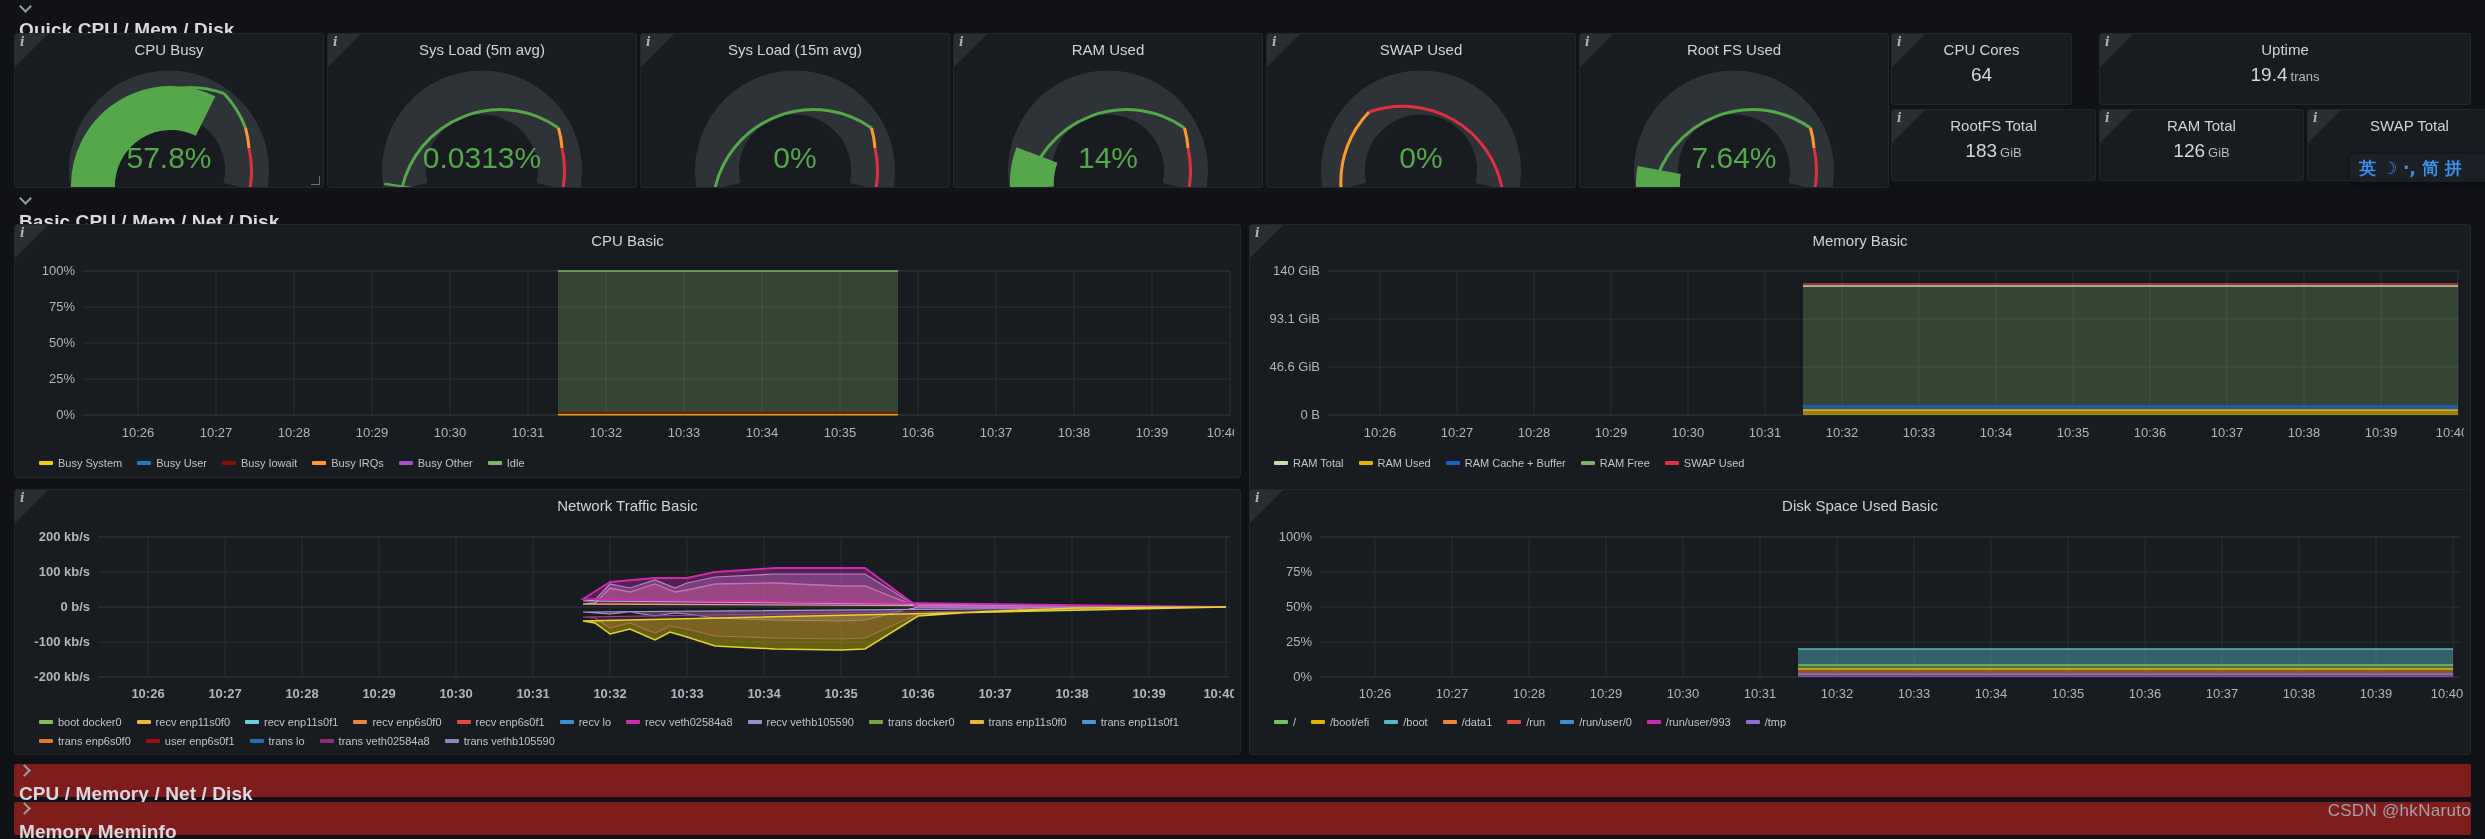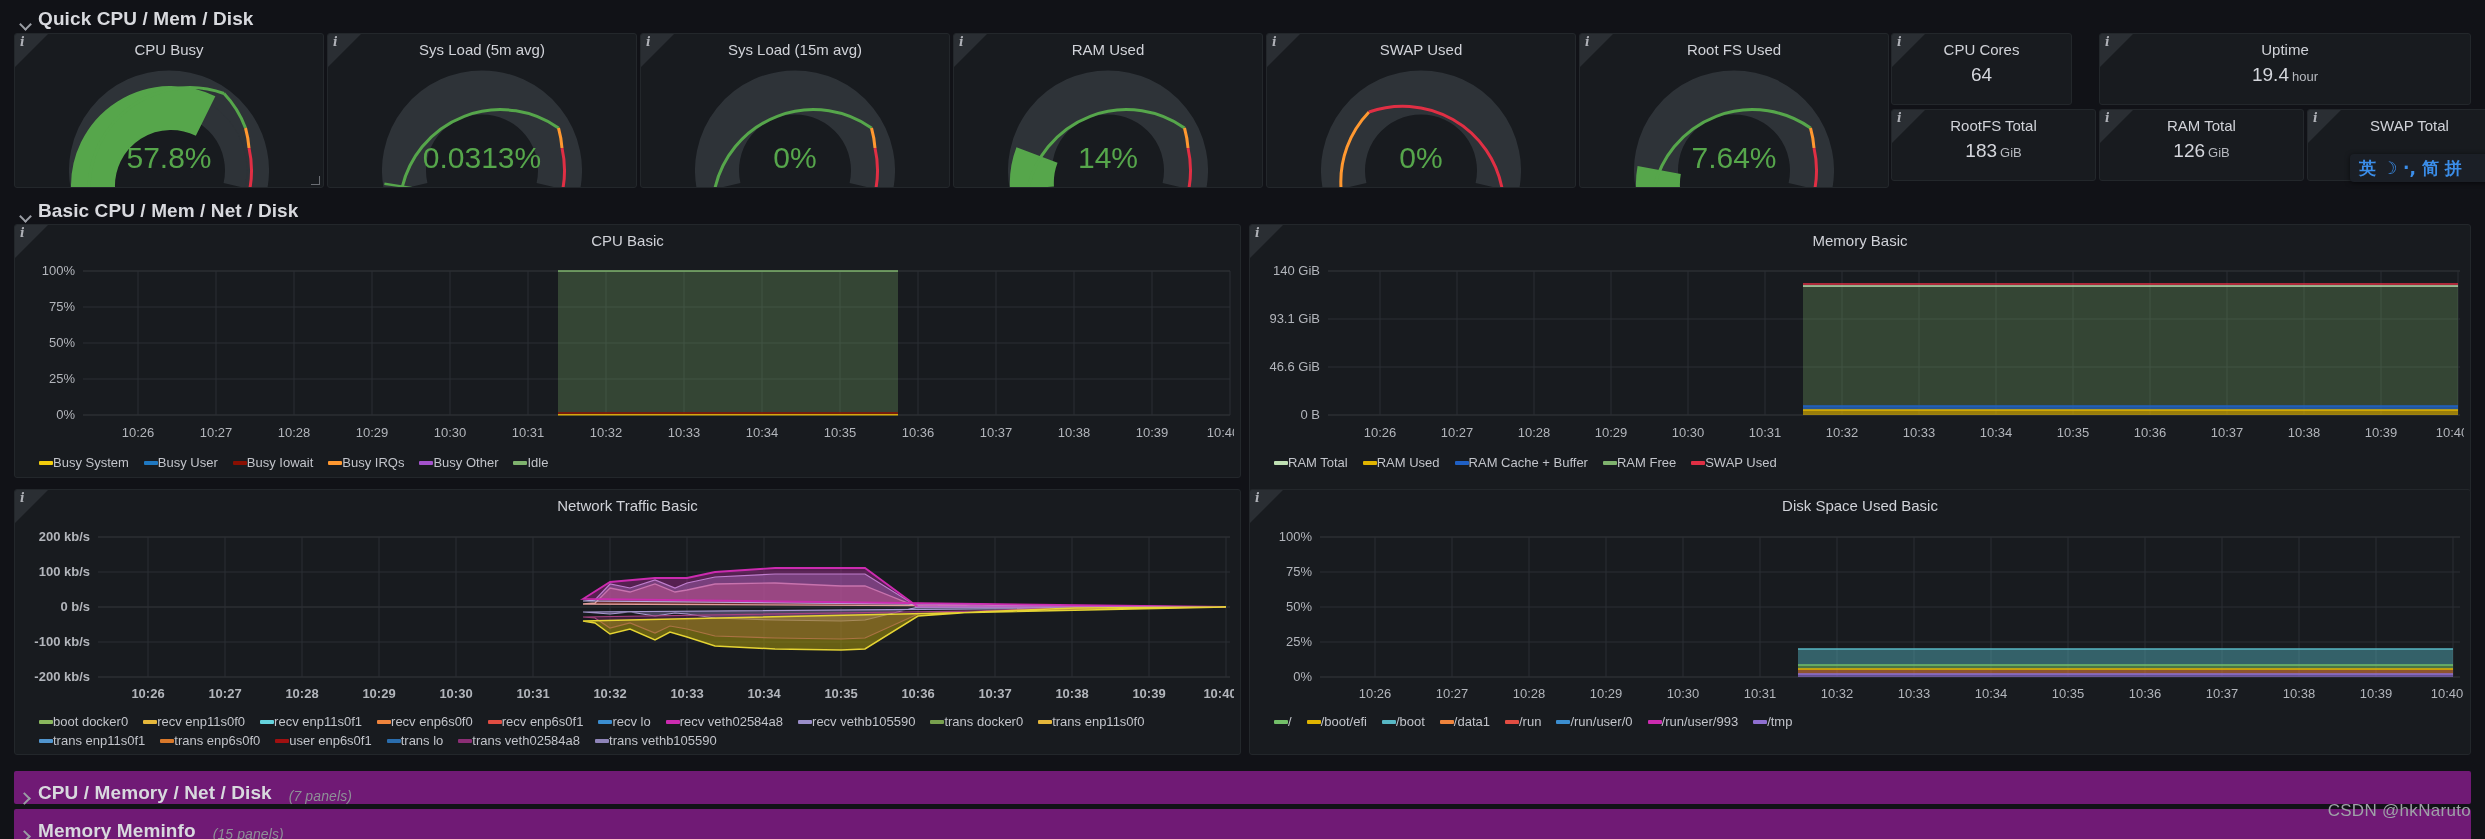--- a/index.html
+++ b/index.html
@@ -7,25 +7,25 @@
     width: 2485px; height: 839px;
     background: #111217;
     font-family: "Liberation Sans", sans-serif;
     color: #ccccdc;
     overflow: hidden;
   }
   .dash { width: 2485px; height: 839px; position: relative; padding: 0 14px; }
 
   
   .row-header {
-    display: flex; align-items: flex-end; gap: 7px;
+    display: flex; align-items: flex-start; gap: 7px;
     height: 30px; padding-left: 5px;
-    font-size: 19px; font-weight: 600; color: #d8d9de; letter-spacing: .1px;
-  }
-  .row-header.collapsed { background: #701a75; border-radius: 2px; margin-top: 10px; height: 33px; }
+    font-size: 19px; font-weight: 600; color: #d8d9de; letter-spacing: .1px; flex-direction: column;
+  }
+  .row-header.collapsed { background: #7f1d1d; border-radius: 2px; margin-top: 3px; height: 33px; }
   .chev { width: 12px; height: 12px; position: relative; flex: none; }
   .chev::before {
     content: ""; position: absolute; left: 2px; top: 2px;
     width: 7px; height: 7px; border-right: 2px solid #9a9da4; border-bottom: 2px solid #9a9da4;
     transform: rotate(45deg);
   }
   .chev.right::before { transform: rotate(-45deg); left: 1px; top: 2px; }
   .panel-count { font-size: 14px; font-style: italic; font-weight: 400; color: #8e9097; margin-left: 10px; }
 
   
@@ -66,21 +66,21 @@
   .stat-value {
     position: absolute; left: 0; right: 0; top: 30px;
     text-align: center; font-size: 19px; color: #d4d6dc; font-weight: 400;
   }
   .stat-value .unit { font-size: 13px; color: #b6b9bf; margin-left: 3px; }
 
   
   .graph-title { position: absolute; top: 7px; left: 0; right: 0; text-align: center; font-size: 15px; color: #d0d2d8; }
   .graph-area { position: absolute; left: 0; top: 26px; right: 8px; }
   .legend { position: absolute; left: 24px; right: 10px; display: flex; flex-wrap: wrap; align-items: center; }
-  .leg-item { display: flex; align-items: center; margin-right: 15px; font-size: 13px; color: #c2c4ca; white-space: nowrap; height: 19px; cursor: pointer; }
+  .leg-item { display: flex; align-items: center; gap: 5px; margin-right: 15px; font-size: 11px; color: #c2c4ca; white-space: nowrap; height: 19px; cursor: pointer; }
   .swatch { width: 14px; height: 4px; border-radius: 1px; flex: none; }
 
   
   .ime-bar {
     position: absolute; background: #1b1f26; border-radius: 4px;
     display: flex; align-items: center; gap: 8px; padding: 3px 9px;
     color: #3b8eea; font-size: 17px; font-weight: 600;
     font-family: "DejaVu Sans", sans-serif;
     box-shadow: 0 1px 5px rgba(0,0,0,.6);
     z-index: 50; overflow: hidden;
@@ -193,21 +193,21 @@
 
   <div class="panel" style="left:1891px; top:33px; width:181px; height:72px;">
     <div class="info-corner"></div>
     <div class="panel-title">CPU Cores</div>
     <div class="stat-value"><span>64</span></div>
   </div>
 
   <div class="panel" style="left:2099px; top:33px; width:372px; height:72px;">
     <div class="info-corner"></div>
     <div class="panel-title">Uptime</div>
-    <div class="stat-value"><span>19.4</span><span class="unit">hour</span></div>
+    <div class="stat-value"><span>19.4</span><span class="unit">trans</span></div>
   </div>
 
   <div class="panel" style="left:1891px; top:109px; width:205px; height:72px;">
     <div class="info-corner"></div>
     <div class="panel-title">RootFS Total</div>
     <div class="stat-value"><span>183</span><span class="unit">GiB</span></div>
   </div>
 
   <div class="panel" style="left:2099px; top:109px; width:205px; height:72px;">
     <div class="info-corner"></div>

